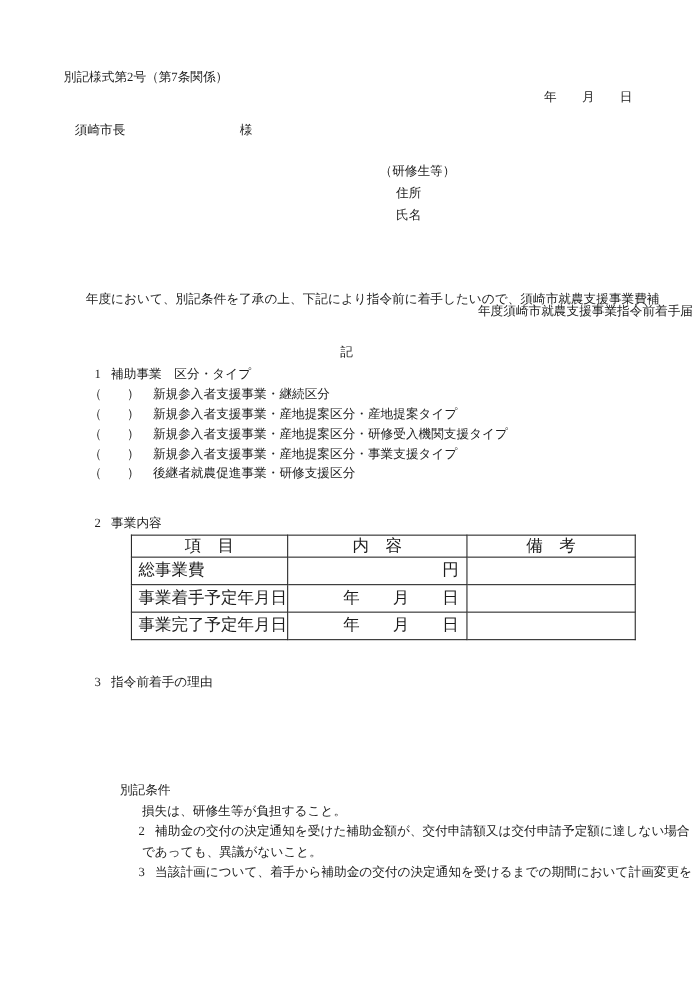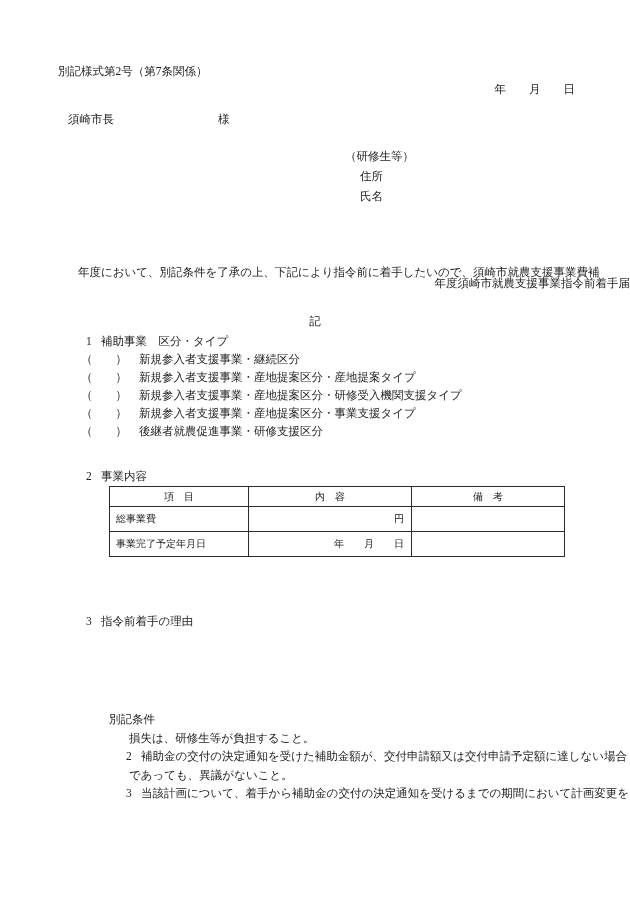--- a/index.html
+++ b/index.html
@@ -41,23 +41,23 @@
   .num { display: inline-block; width: 15px; }
 
   .sec1 { left: 58px; top: 332px; }
   .sec1 .opt { margin-left: 23px; }
   .sec1 .opt-label { margin-left: 12px; }
 
   .sec2 { left: 58px; top: 467px; }
   .sec3 { left: 58px; top: 612px; }
 
   .biz-table {
-    position: absolute; left: 109px; top: 486px;
+    position: absolute; left: 119px; top: 486px;
     border-collapse: collapse; table-layout: fixed;
-    font-size: 10px; color: #1c1c1c;
+    font-size: 15px; color: #1c1c1c;
   }
   .biz-table td, .biz-table th {
     border: 1px solid #2b2b2b;
     font-weight: normal;
     padding: 0;
     overflow: hidden; white-space: nowrap;
   }
   .biz-table .hrow th { height: 19px; text-align: center; }
   .biz-table .drow td { height: 24px; }
   .biz-table .cell-item { text-align: left; padding-left: 6px; }
@@ -133,20 +133,25 @@
       <th>項　目</th>
       <th>内　容</th>
       <th>備　考</th>
     </tr>
     <tr class="drow">
       <td class="cell-item">総事業費</td>
       <td class="cell-content">円</td>
       <td class="cell-note"></td>
     </tr>
     <tr class="drow">
+      <td class="cell-item">事業着手予定年月日</td>
+      <td class="cell-content">年　　月　　日</td>
+      <td class="cell-note"></td>
+    </tr>
+    <tr class="drow">
       <td class="cell-item">事業完了予定年月日</td>
       <td class="cell-content">年　　月　　日</td>
       <td class="cell-note"></td>
     </tr>
   </tbody>
     </table>
 
   <div class="abs section sec3">
     <div class="sec-head">
       <span class="num">3</span><span>指令前着手の理由</span>

